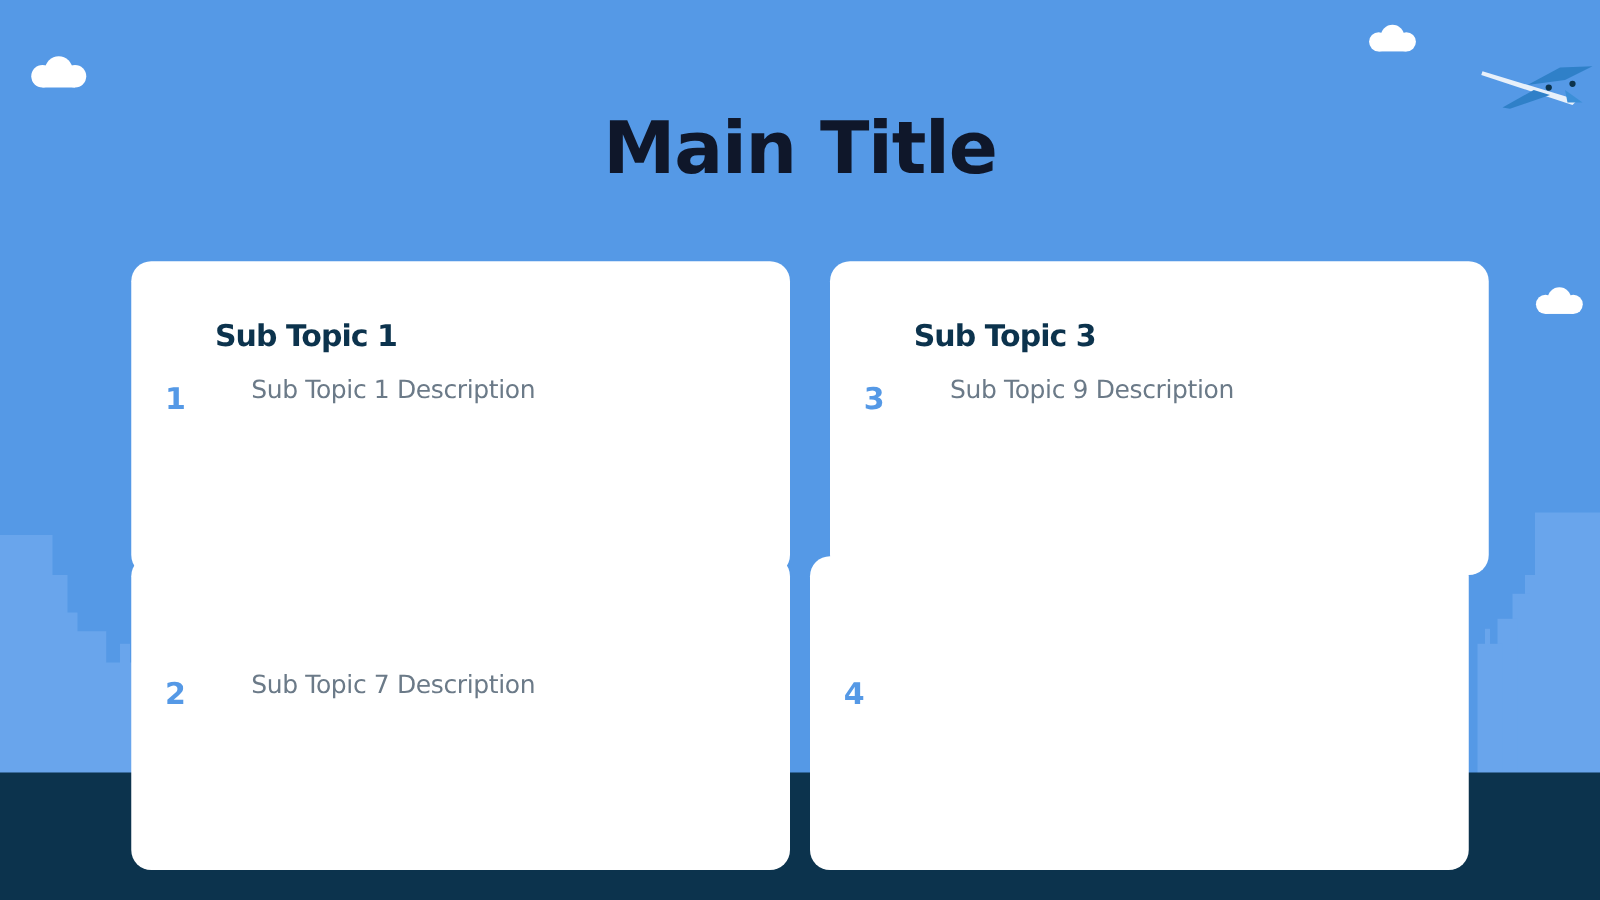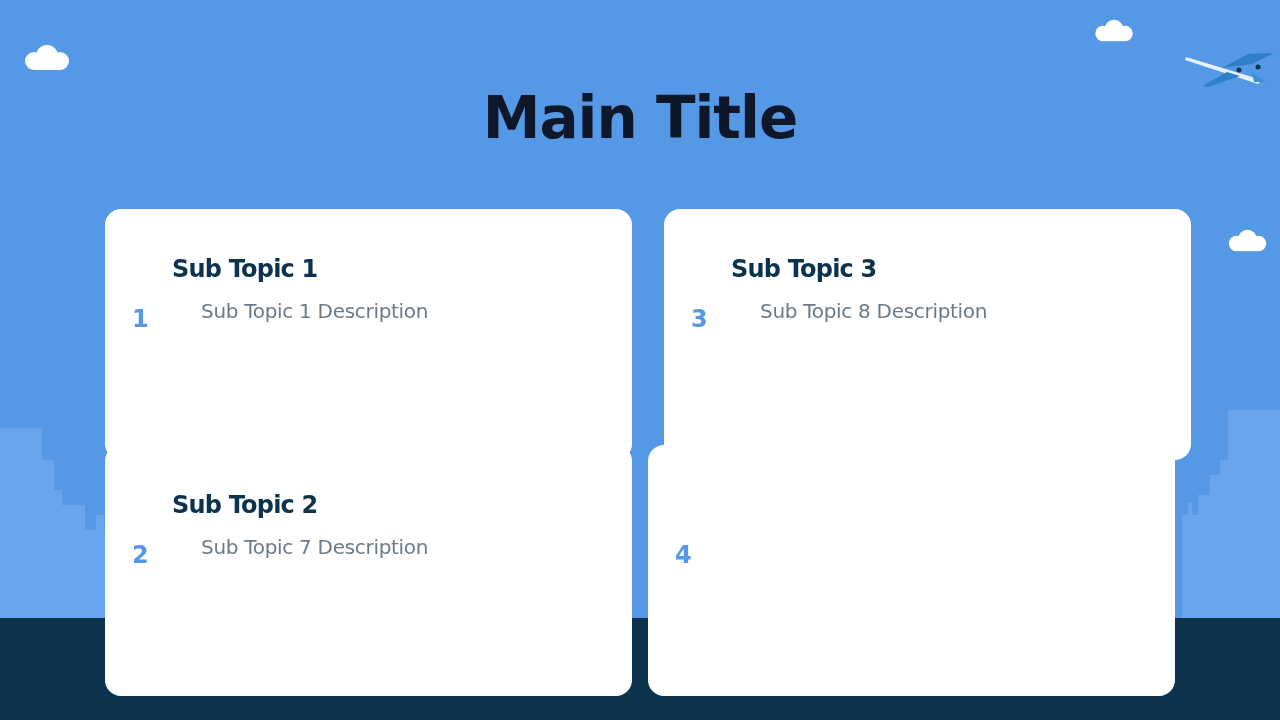--- a/index.html
+++ b/index.html
@@ -105,26 +105,25 @@
 
 <div class="title">Main Title</div>
 
 <div class="card" style="left:105px;top:209px">
   <span class="heading">Sub Topic 1</span>
   <span class="num">1</span>
   <span class="desc">Sub Topic 1 Description</span>
 </div>
 
 <div class="card" style="left:105px;top:445px">
-  <span class="heading">Sub Topic 2</span>
   <span class="num">2</span>
   <span class="desc">Sub Topic 7 Description</span>
 </div>
 
 <div class="card" style="left:664px;top:209px">
   <span class="heading">Sub Topic 3</span>
   <span class="num">3</span>
-  <span class="desc">Sub Topic 8 Description</span>
+  <span class="desc">Sub Topic 9 Description</span>
 </div>
 
 <div class="card" style="left:648px;top:445px">
   <span class="num">4</span>
 </div>
 
 </body></html>

